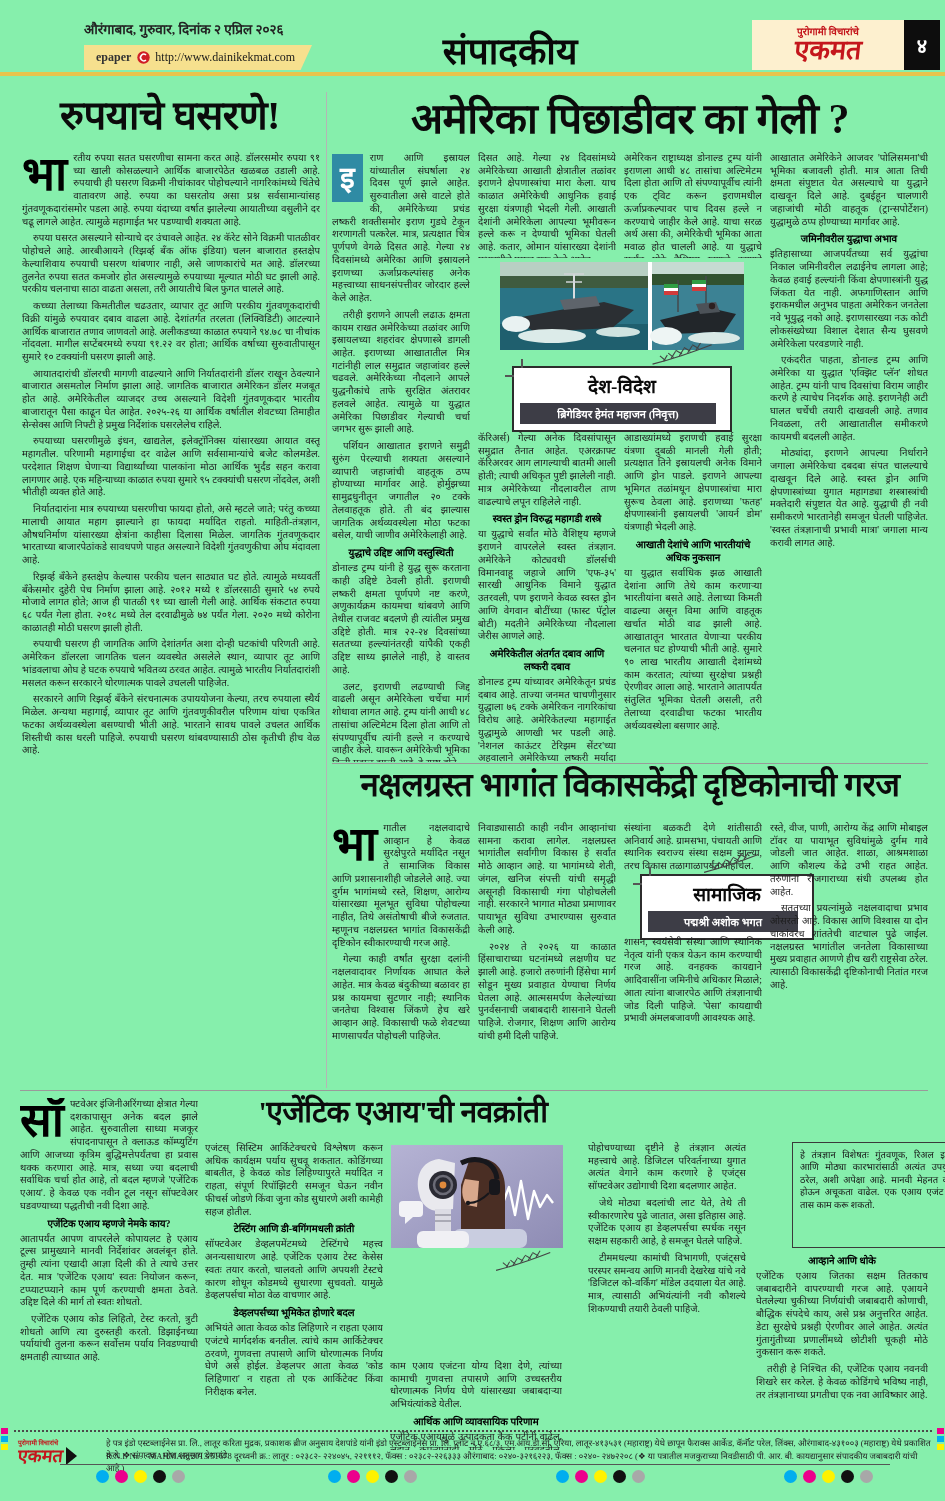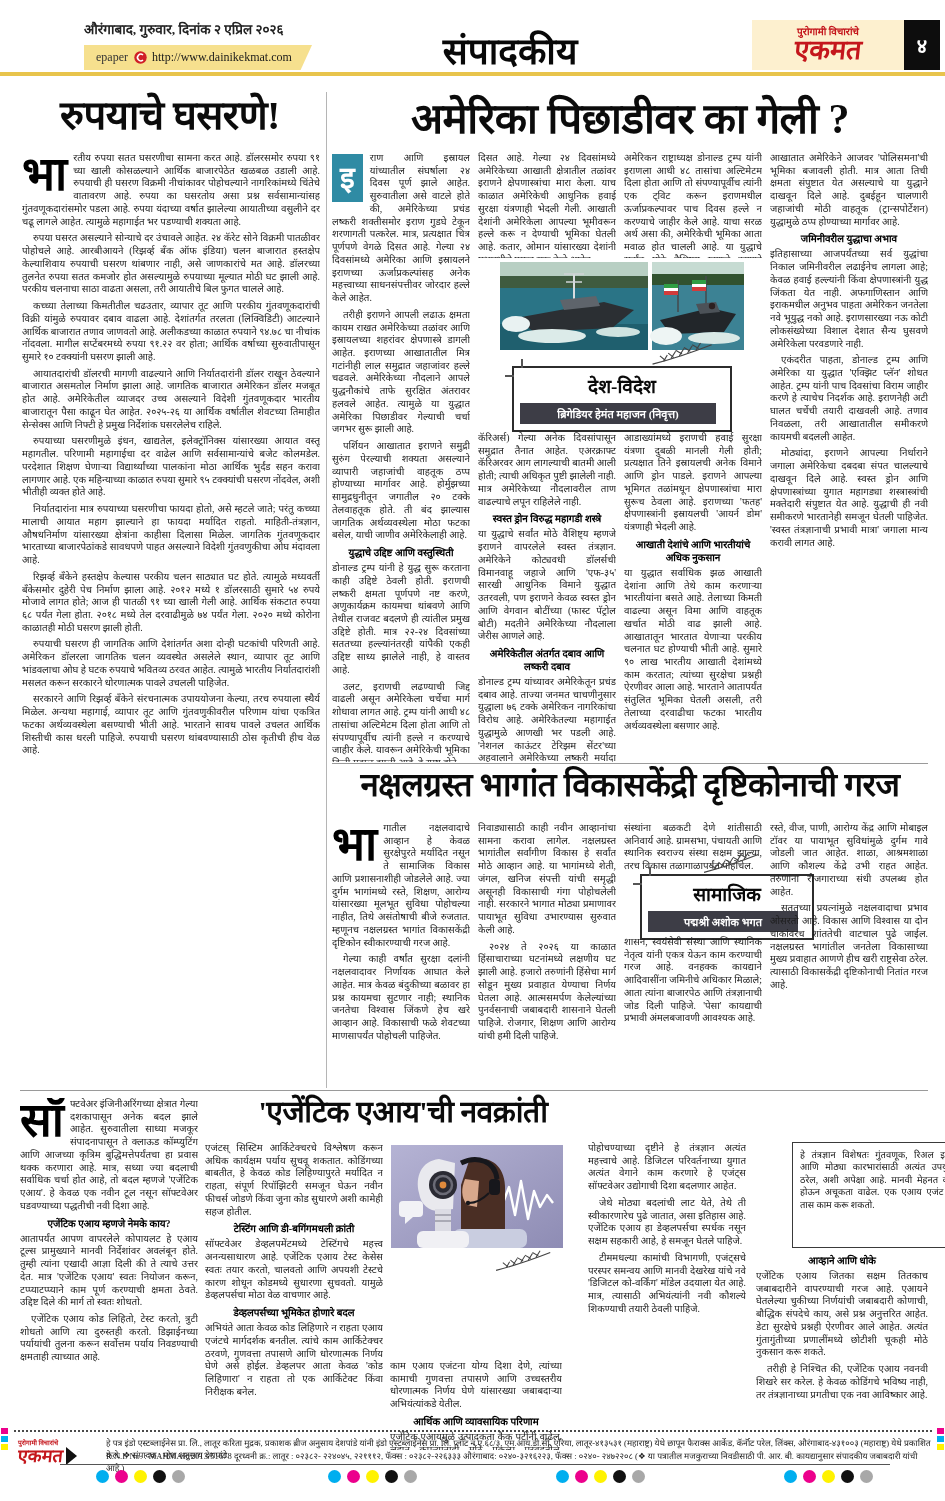--- a/index.html
+++ b/index.html
@@ -1,16 +1,16 @@
 <!DOCTYPE html>
 <html><head>
 <meta charset="utf-8">
 <style>
   html,body{margin:0;padding:0;background:#e8e8e8;}
-  .page{position:relative;width:945px;height:1501px;background:#ffffff;overflow:hidden;
+  .page{position:relative;width:945px;height:1501px;background:#86efac;overflow:hidden;
         font-family:"Liberation Serif","DejaVu Serif",serif;color:#141414;}
   .abs{position:absolute;}
   .headline{font-weight:bold;text-align:center;color:#0b0b0b;letter-spacing:-0.5px;line-height:1.05;}
   .col{overflow:hidden;text-align:justify;font-size:9.8px;line-height:1.3;color:#1c1c1c;}
   .para{margin:0 0 4px 0;}
   .para + .para{text-indent:11px;}
   .subhead{font-weight:bold;text-align:center;font-size:10px;margin:4px 0 3px 0;color:#000;}
   .dropcap{float:left;font-weight:bold;font-size:47px;line-height:0.82;padding:3px 6px 0 0;color:#000;}
   .dropcap.teal{background:#2f8ba4;color:#fff;font-size:30px;line-height:1;padding:9px 8px;margin:2px 7px 2px 0;}
   .catbox{border:2px solid #2c2c2c;background:#fff;text-align:center;}
@@ -28,21 +28,21 @@
 </style>
 </head>
 <body>
 
 <div class="page">
 
   <div class="abs" style="left:84px;top:20px;font-size:13.5px;font-weight:bold;color:#222;">औरंगाबाद, गुरुवार, दिनांक २ एप्रिल २०२६</div>
 
   <div class="abs" style="left:84px;top:45px;width:228px;height:25px;background:#f6e08e;
        clip-path:polygon(0 0,100% 0,95% 100%,0 100%);display:flex;align-items:center;padding-left:12px;box-sizing:border-box;">
-    <span style="font-weight:normal;font-size:12px;color:#333;margin-right:6px;">epaper</span>
+    <span style="font-weight:bold;font-size:12px;color:#333;margin-right:6px;">epaper</span>
     <svg width="13" height="13" viewBox="0 0 13 13" style="margin-right:5px;">
       <circle cx="6.5" cy="6.5" r="6.2" fill="#d01e26"></circle>
       <path d="M9 4 A3.3 3.3 0 1 0 9 9" fill="none" stroke="#fff" stroke-width="1.6"></path>
     </svg>
     <span style="font-size:12px;color:#1a1a1a;">http://www.dainikekmat.com</span>
   </div>
 
   <div class="abs" style="left:0;top:72px;width:945px;height:4px;background:#e8c44c;"></div>
 
   <div class="abs" style="left:370px;top:24px;width:280px;text-align:center;font-size:37px;font-weight:bold;color:#080808;">संपादकीय</div>

